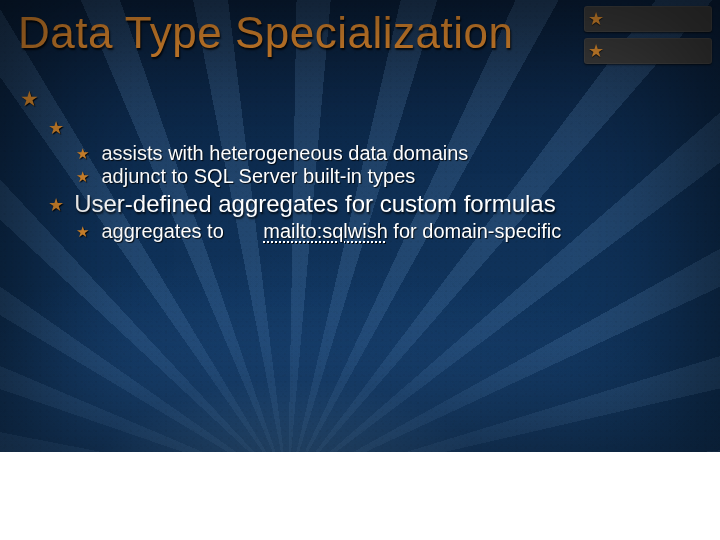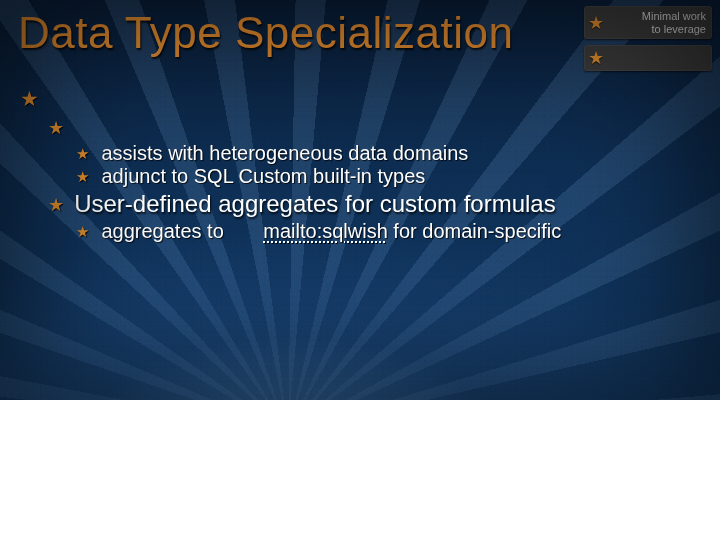--- a/index.html
+++ b/index.html
@@ -6,21 +6,21 @@
     margin: 0;
     padding: 0;
     width: 720px;
     height: 540px;
     overflow: hidden;
     font-family: "Segoe UI", "Helvetica Neue", Arial, sans-serif;
   }
   .slide {
     position: relative;
     width: 720px;
-    height: 400px;
+    height: 452px;
     background:
       radial-gradient(ellipse 90% 70% at 40% 105%,
         rgba(90,150,210,0.55) 0%,
         rgba(40,90,150,0.35) 30%,
         rgba(10,35,70,0.0) 70%),
       repeating-conic-gradient(from 265deg at 40% 108%,
         rgba(120,170,220,0.18) 0deg 4deg,
         rgba(120,170,220,0.0) 4deg 12deg),
       linear-gradient(180deg, #0a1f3a 0%, #0e2f55 45%, #123a66 100%);
     color: #fff;
@@ -129,24 +129,20 @@
 </head>
 <body>
 
 <div class="slide grain vignette">
 
   <div class="title">Data Type Specialization</div>
 
   <div class="badges">
     <div class="badge">
       <span class="star">★</span>
-      <span class="txt">
-        <span>Minimal work</span><br>
-        <span>to leverage</span>
-      </span>
     </div>
     <div class="badge">
       <span class="star">★</span>
     </div>
   </div>
 
   <div class="content">
     <ul class="lvl1">
       <li>
         <div class="row">
@@ -160,21 +156,21 @@
             <ul class="lvl3">
               <li>
                 <div class="row">
                   <span class="bullet">★</span>
                   <span>assists with heterogeneous data domains</span>
                 </div>
               </li>
               <li>
                 <div class="row">
                   <span class="bullet">★</span>
-                  <span>adjunct to SQL Custom built-in types</span>
+                  <span>adjunct to SQL Server built-in types</span>
                 </div>
               </li>
             </ul>
           </li>
           <li>
             <div class="row">
               <span class="bullet">★</span>
               <span>User-defined aggregates for custom formulas</span>
             </div>
             <ul class="lvl3">

